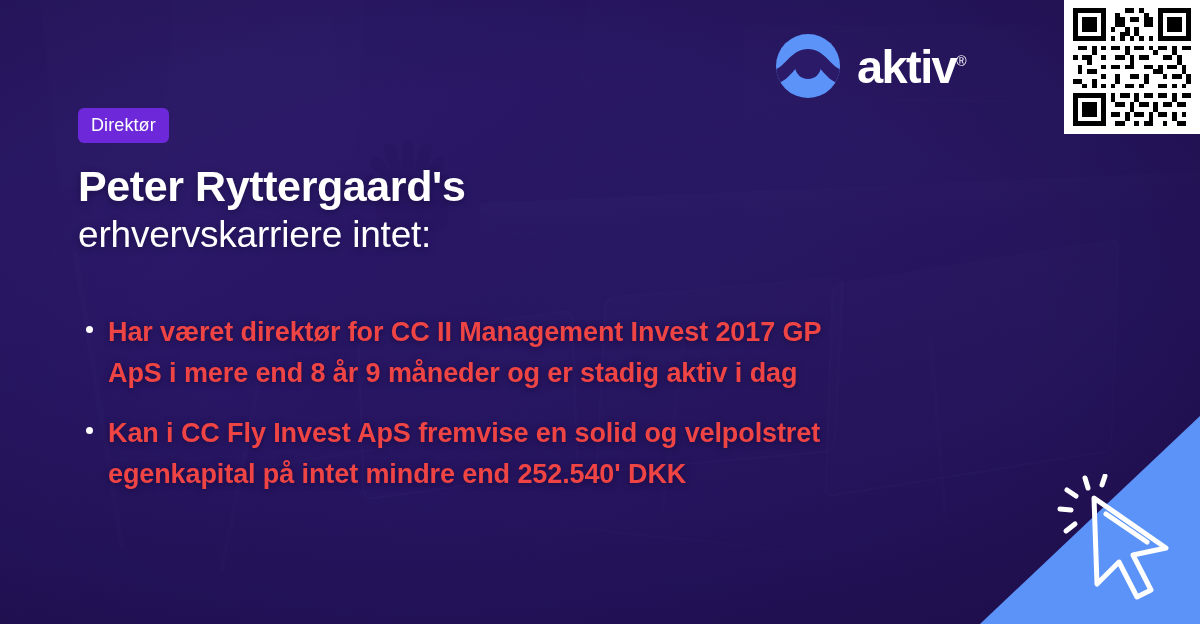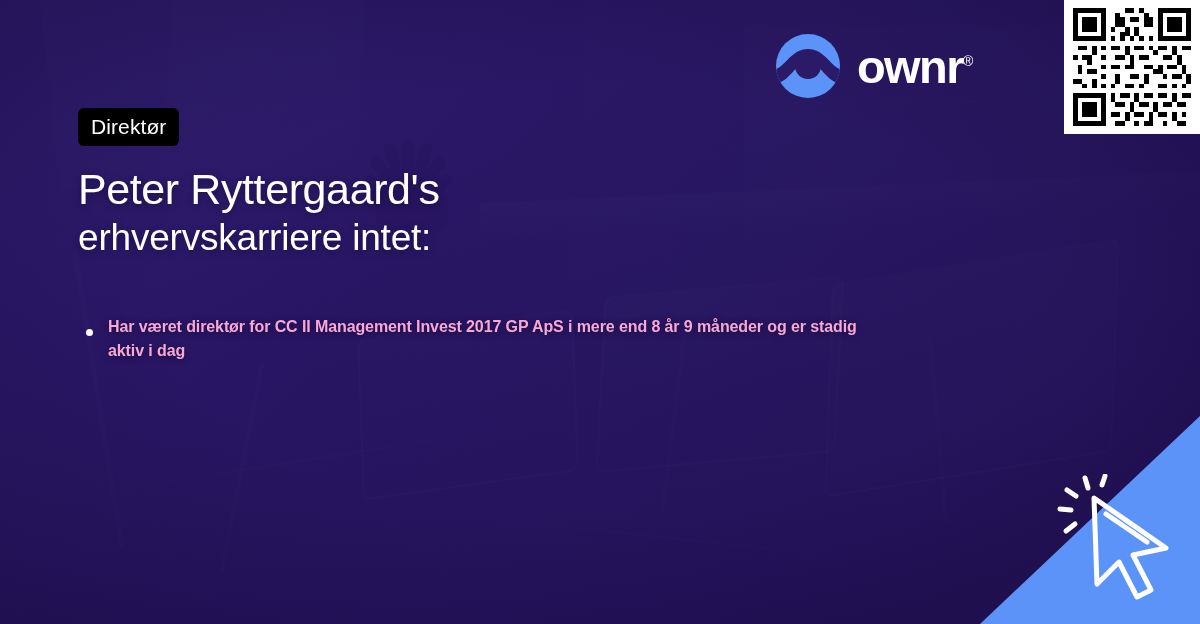--- a/index.html
+++ b/index.html
@@ -62,32 +62,32 @@
   .bg .s4{left:60%;top:16%;width:42%;transform:rotate(1deg);}
   
   .bg .tint{position:absolute;inset:0;
     background:linear-gradient(135deg, rgba(44,24,108,.88) 0%, rgba(38,20,96,.90) 45%, rgba(33,16,84,.93) 100%);}
   .bg .vig{position:absolute;inset:0;
     background:radial-gradient(ellipse 90% 85% at 50% 48%, rgba(0,0,0,0) 40%, rgba(20,8,52,.55) 100%);}
 
   
   .content{position:absolute;left:78px;top:108px;width:860px;}
 
-  .badge{display:inline-block;background:#000000;color:#ffffff;
-    font-size:21px;line-height:1;padding:8px 13px 9px;border-radius:6px;
+  .badge{display:inline-block;background:#6d28d9;color:#ffffff;
+    font-size:18px;line-height:1;padding:8px 13px 9px;border-radius:6px;
     letter-spacing:.1px;}
 
   .title{margin-top:20px;color:#ffffff;}
-  .title .l1{font-size:43px;font-weight:normal;line-height:1.08;letter-spacing:-.4px;
+  .title .l1{font-size:43px;font-weight:bold;line-height:1.08;letter-spacing:-.4px;
     text-shadow:0 2px 7px rgba(10,4,36,.42);}
   .title .l2{font-size:37px;font-weight:normal;line-height:1.2;letter-spacing:-.2px;
     margin-top:4px;text-shadow:0 2px 7px rgba(10,4,36,.42);}
 
   ul.bullets{list-style:none;margin:54px 0 0;padding:0;}
-  ul.bullets li{position:relative;color:#f9a8d4;font-size:16px;font-weight:bold;
+  ul.bullets li{position:relative;color:#ef4444;font-size:27px;font-weight:bold;
     line-height:1.52;padding-left:30px;margin-bottom:19px;letter-spacing:-.1px;
     text-shadow:0 1px 6px rgba(10,4,36,.5);max-width:800px;}
   ul.bullets li::before{content:"";position:absolute;left:8px;top:14px;
     width:7px;height:7px;border-radius:50%;background:#ffffff;}
 
   
   .logo{position:absolute;left:775px;top:33px;display:flex;align-items:center;gap:16px;}
   .logo .mark{width:66px;height:66px;}
   .logo .word{color:#ffffff;font-size:47px;font-weight:bold;line-height:1;
     letter-spacing:-1.6px;position:relative;}
@@ -154,21 +154,21 @@
               <circle cx="33" cy="33" r="32"></circle>
             </clipPath>
         </defs>
         <circle cx="33" cy="33" r="32" fill="#5b93f8"></circle>
         <g clip-path="url(#ck)">
           <path d="M-6 44 C 10 44, 14 22, 33 22 C 52 22, 56 44, 72 44 L 72 58 C 50 58, 46 34, 33 34 C 20 34, 16 58, -6 58 Z" fill="#2b1a67" transform="translate(0,-6)"></path>
         </g>
         <circle cx="33" cy="33" r="13" fill="#2b1a67"></circle>
       </svg>
     </span>
-    <span class="word"><span>ownr</span><span class="reg">®</span></span>
+    <span class="word"><span>aktiv</span><span class="reg">®</span></span>
   </div>
 
   <div class="qr">
     <svg width="120" height="118" viewBox="0 0 25 25" shape-rendering="crispEdges" aria-hidden="true">
       <rect width="25" height="25" fill="#ffffff"></rect>
       <g fill="#000000">
 
         <rect x="0" y="0" width="7" height="1"></rect>
           <rect x="0" y="6" width="7" height="1"></rect>
         <rect x="0" y="0" width="1" height="7"></rect>
@@ -285,20 +285,21 @@
   <div class="content">
     <div class="badge">Direktør</div>
 
     <div class="title">
       <div class="l1">Peter Ryttergaard's</div>
       <div class="l2">erhvervskarriere intet:</div>
     </div>
 
     <ul class="bullets">
       <li>Har været direktør for CC II Management Invest 2017 GP ApS i mere end 8 år 9 måneder og er stadig aktiv i dag</li>
+      <li>Kan i CC Fly Invest ApS fremvise en solid og velpolstret egenkapital på intet mindre end 252.540' DKK</li>
     </ul>
   </div>
 
   <div class="corner">
     <div class="tri"></div>
     <span class="cursor">
       <svg width="132" height="132" viewBox="0 0 132 132" aria-hidden="true">
         <g fill="none" stroke="#ffffff" stroke-width="5" stroke-linecap="round" stroke-linejoin="round">
 
           <line x1="34" y1="14" x2="31" y2="4"></line>

